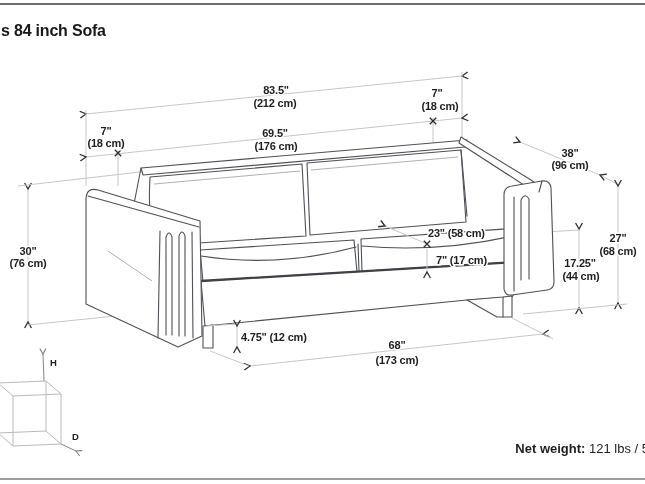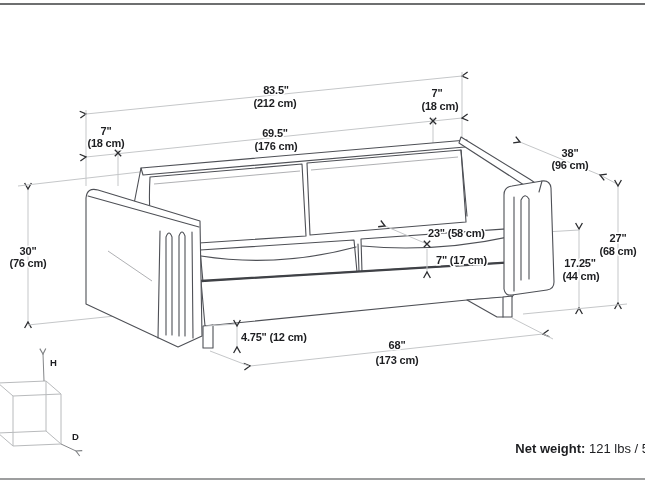--- a/index.html
+++ b/index.html
@@ -24,20 +24,21 @@
   text{font-family:"Liberation Sans",sans-serif;font-weight:700;fill:#1d1e21;font-size:11px;
        letter-spacing:-0.2px;paint-order:stroke;stroke:#ffffff;stroke-width:3px;}
   .mid{text-anchor:middle;}
   .axlbl{font-size:9.5px;stroke-width:2px;}
 </style>
 </head>
 <body>
 
 <div id="screen">
   <div id="top-rule" class="rule"></div>
+  <div id="page-title">s 84 inch Sofa</div>
 
   <svg width="645" height="484" viewBox="0 0 645 484">
     <defs>
       <marker id="ar" markerWidth="10" markerHeight="10" refX="1.5" refY="5" orient="auto-start-reverse" markerUnits="userSpaceOnUse">
         <path d="M7.5,1.6 L1.5,5 L7.5,8.4" fill="none" stroke="#2b2c2f" stroke-width="1.3"></path>
       </marker>
       <marker id="arg" markerWidth="10" markerHeight="10" refX="1.5" refY="5" orient="auto-start-reverse" markerUnits="userSpaceOnUse">
         <path d="M7,2 L1.5,5 L7,8" fill="none" stroke="#7e8083" stroke-width="1.1"></path>
       </marker>
     </defs>

